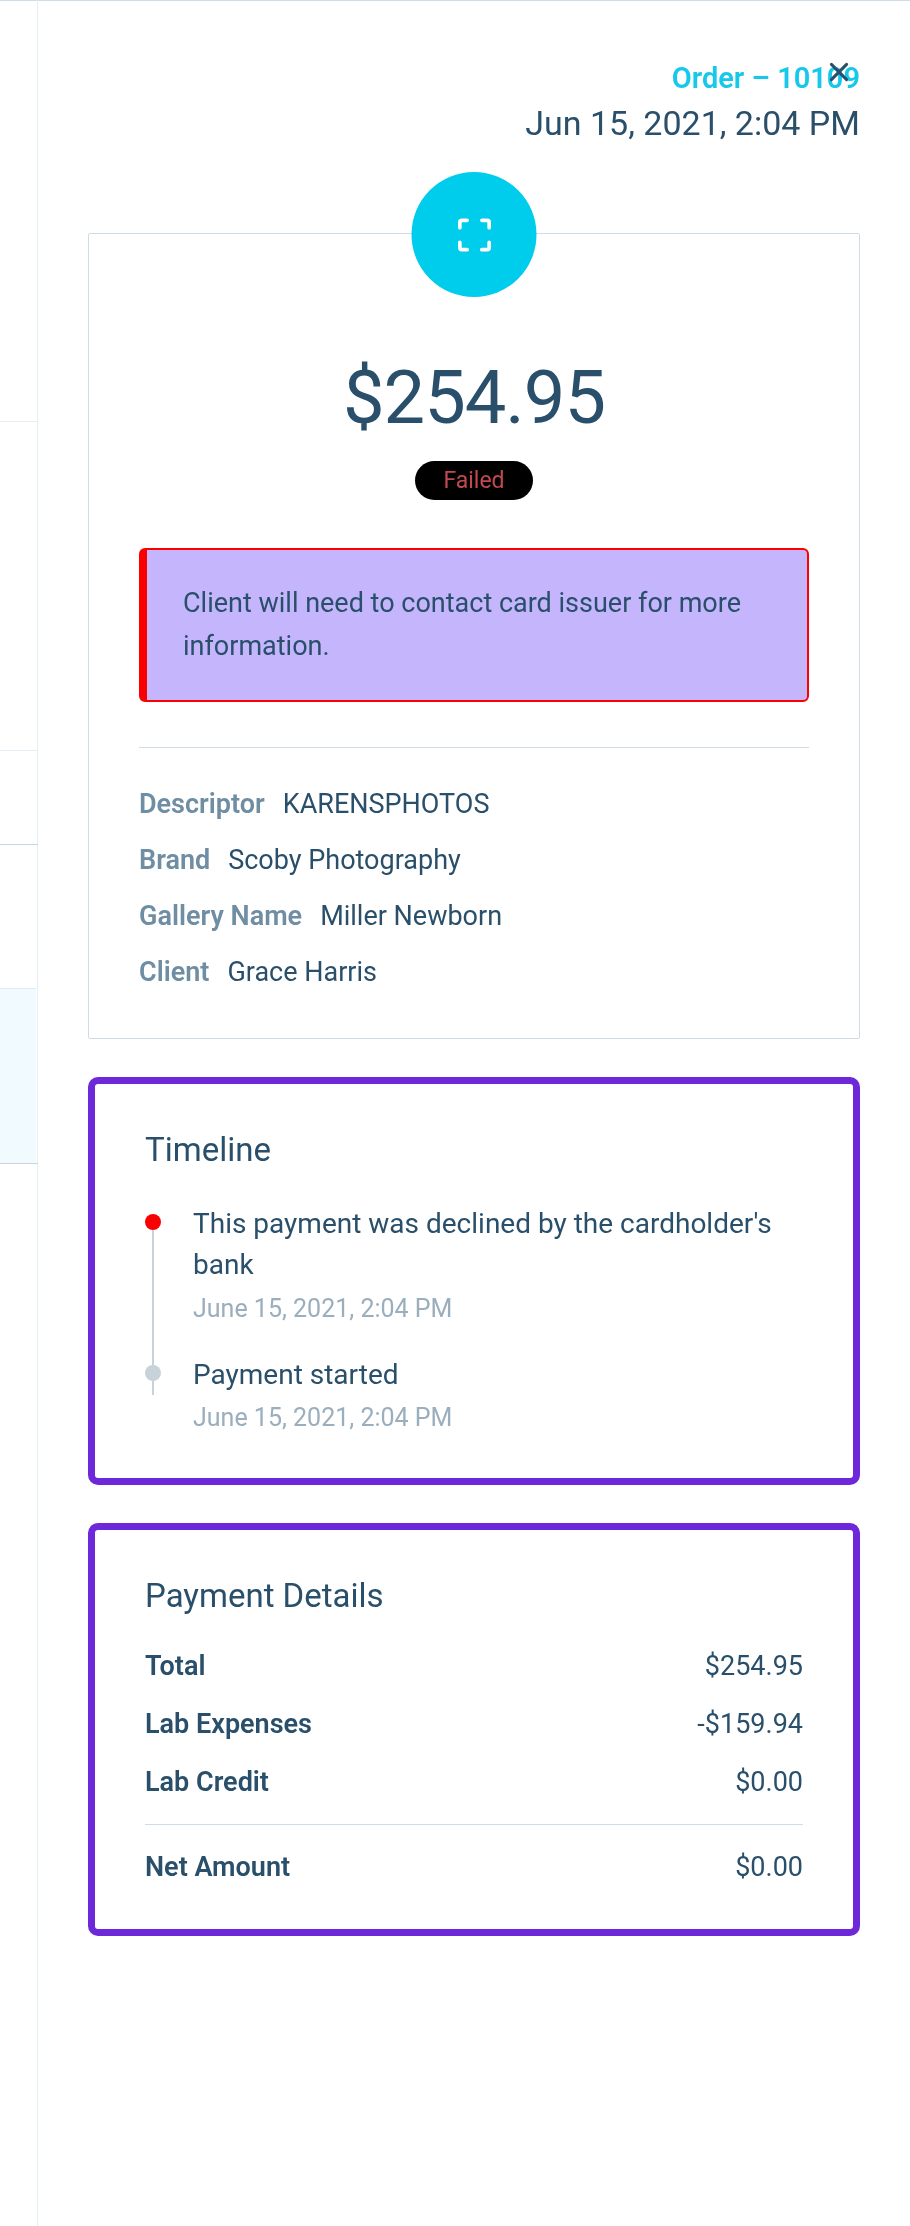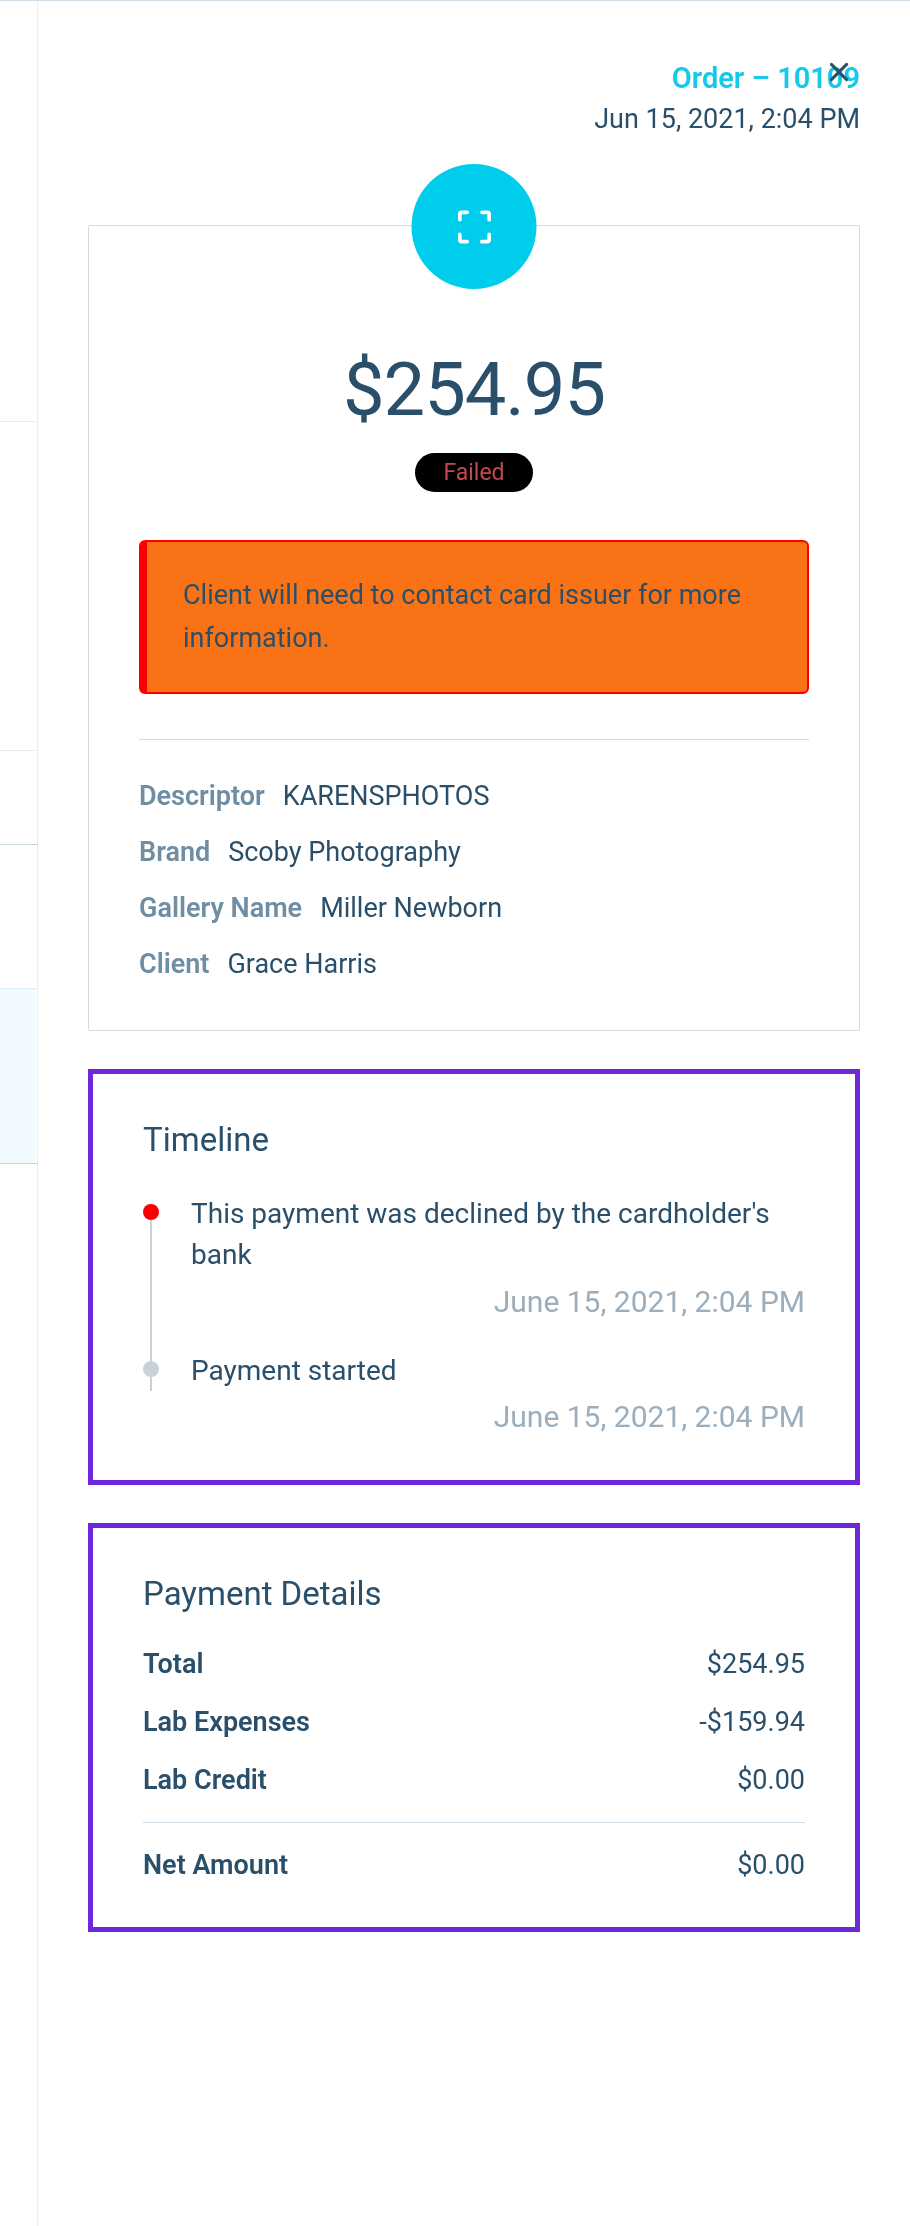--- a/index.html
+++ b/index.html
@@ -69,21 +69,21 @@
       padding-bottom: 20px;
       position: relative;
     }
     .order-title {
       color: #16c8ea;
       font-size: 29px;
       font-weight: 600;
     }
     .order-date {
       color: #2a4f6a;
-      font-size: 27px;
+      font-size: 34px;
       font-weight: 400;
       margin-top: 8px;
     }
     .close-btn {
       position: absolute;
       right: 8px;
       top: 58px;
       width: 32px;
       height: 32px;
       cursor: pointer;
@@ -134,21 +134,21 @@
       font-size: 23px;
       font-weight: 400;
       padding: 6px 28px;
       border-radius: 22px;
     }
     .alert-box {
       margin-top: 48px;
       border: 2px solid #fb0000;
       border-left: 8px solid #fb0000;
       border-radius: 6px;
-      background: #f97316;
+      background: #c4b5fd;
       padding: 32px 36px;
       color: #2a4f6a;
       font-size: 27px;
       line-height: 1.6;
     }
     .divider {
       border: none;
       border-top: 1px solid #d0dce5;
       margin: 45px 0 40px;
     }
@@ -160,22 +160,22 @@
     }
     .detail-label {
       color: #6f8da3;
       font-weight: 600;
     }
     .detail-value {
       color: #2a4f6a;
       font-weight: 400;
     }
     .section-card {
-      border: 5px solid #6d28d9;
-      border-radius: 0;
+      border: 7px solid #6d28d9;
+      border-radius: 10px;
       padding: 46px 50px;
       margin-top: 38px;
     }
     .section-title {
       color: #2a4f6a;
       font-size: 33px;
       font-weight: 400;
       margin-bottom: 35px;
     }
     .timeline-item {
@@ -214,23 +214,22 @@
     .timeline-item:last-child .timeline-content {
       padding-bottom: 0;
     }
     .timeline-title {
       color: #2a4f6a;
       font-size: 28px;
       line-height: 1.45;
     }
     .timeline-time {
       color: #9aaebd;
-      font-size: 30px;
+      font-size: 25px;
       margin-top: 8px;
-      text-align: right;
     }
     .pay-row {
       display: flex;
       justify-content: space-between;
       align-items: baseline;
       margin-bottom: 26px;
       font-size: 27px;
     }
     .pay-label {
       color: #2a4f6a;

